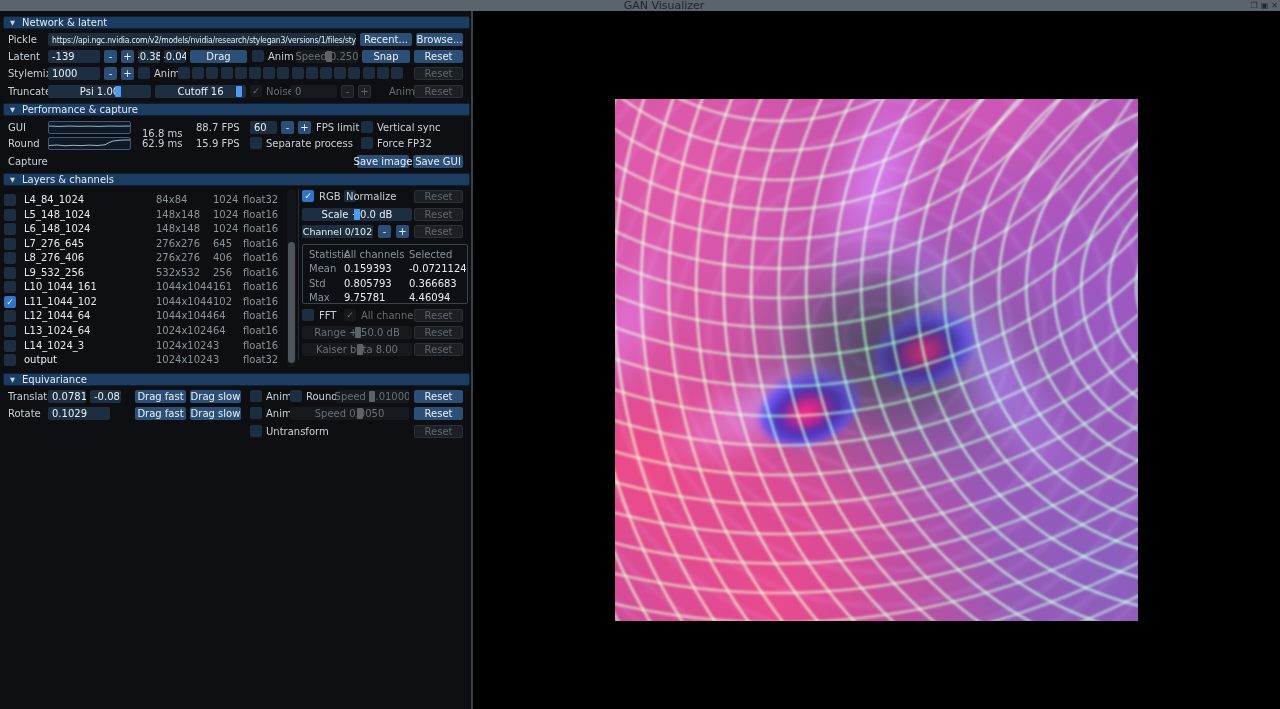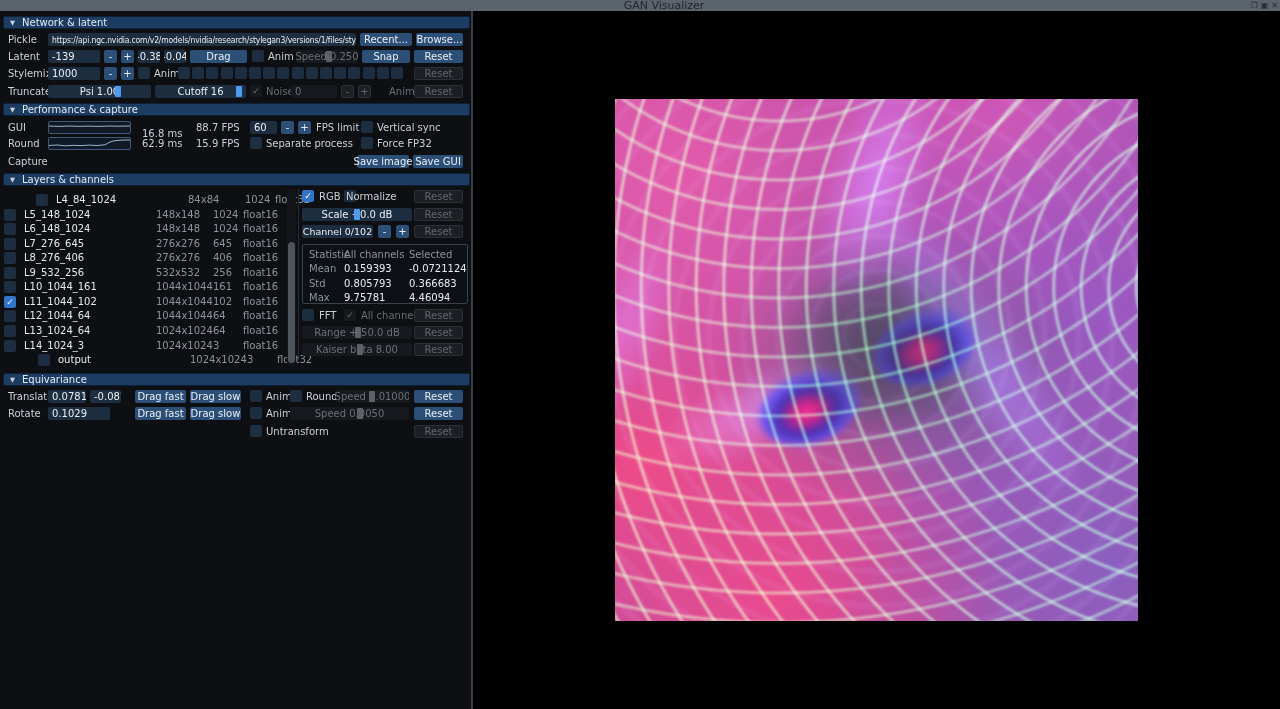--- a/index.html
+++ b/index.html
@@ -215,21 +215,21 @@
   <div class="lbl" style="left:8px; top:144px">Capture</div>
   <div class="btn" style="left:357px; top:144px; width:52px">Save image</div>
   <div class="btn" style="left:413px; top:144px; width:50px">Save GUI</div>
 
   <div class="sec-header" style="top:162px">
     <span class="arrow">▼</span>
     <span>Layers &amp; channels</span>
   </div>
 
   <div id="layers-list" class="abs" style="left:0; top:178px; width:296px; height:180px">
-      <div class="layer-row" style="top: 4px; margin-left: 32px;">
+      <div class="layer-row" style="top: 4px;">
         <div class="cb"></div>
         <span class="lr-name">L4_84_1024</span>
         <span class="lr-size">84x84</span>
         <span class="lr-ch">1024</span>
         <span class="lr-dt">float32</span>
       </div>
       <div class="layer-row" style="top: 18.55px;">
         <div class="cb"></div>
         <span class="lr-name">L5_148_1024</span>
         <span class="lr-size">148x148</span>
@@ -292,21 +292,21 @@
         <span class="lr-ch">64</span>
         <span class="lr-dt">float16</span>
       </div>
       <div class="layer-row" style="top: 149.5px; text-decoration: underline;">
         <div class="cb"></div>
         <span class="lr-name">L14_1024_3</span>
         <span class="lr-size">1024x1024</span>
         <span class="lr-ch">3</span>
         <span class="lr-dt">float16</span>
       </div>
-      <div class="layer-row" style="top: 164.05px; margin-left: 34px;">
+      <div class="layer-row" style="top: 164.05px;">
         <div class="cb"></div>
         <span class="lr-name">output</span>
         <span class="lr-size">1024x1024</span>
         <span class="lr-ch">3</span>
         <span class="lr-dt">float32</span>
       </div>
     </div>
   <div class="scrollbar-track" style="top:178px">
       <div class="scrollbar-thumb"></div>
     </div>

